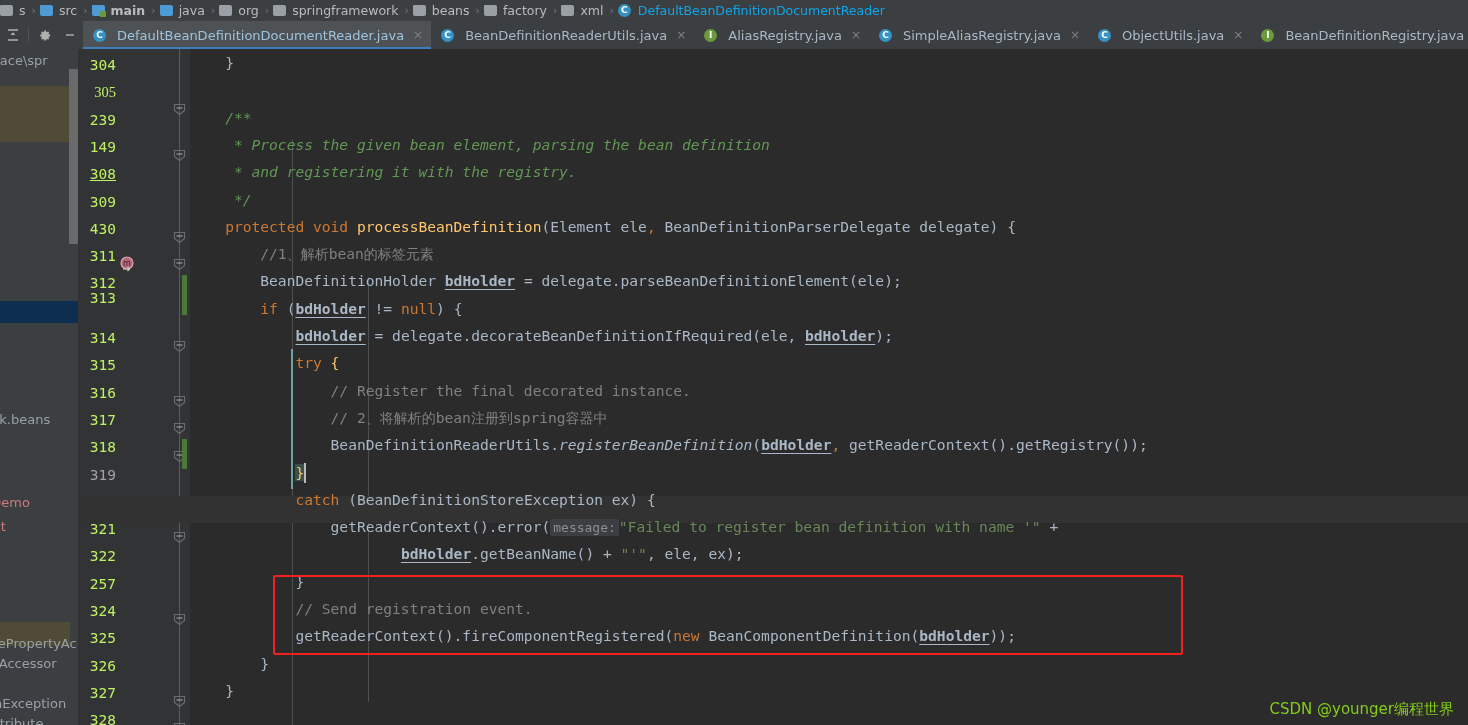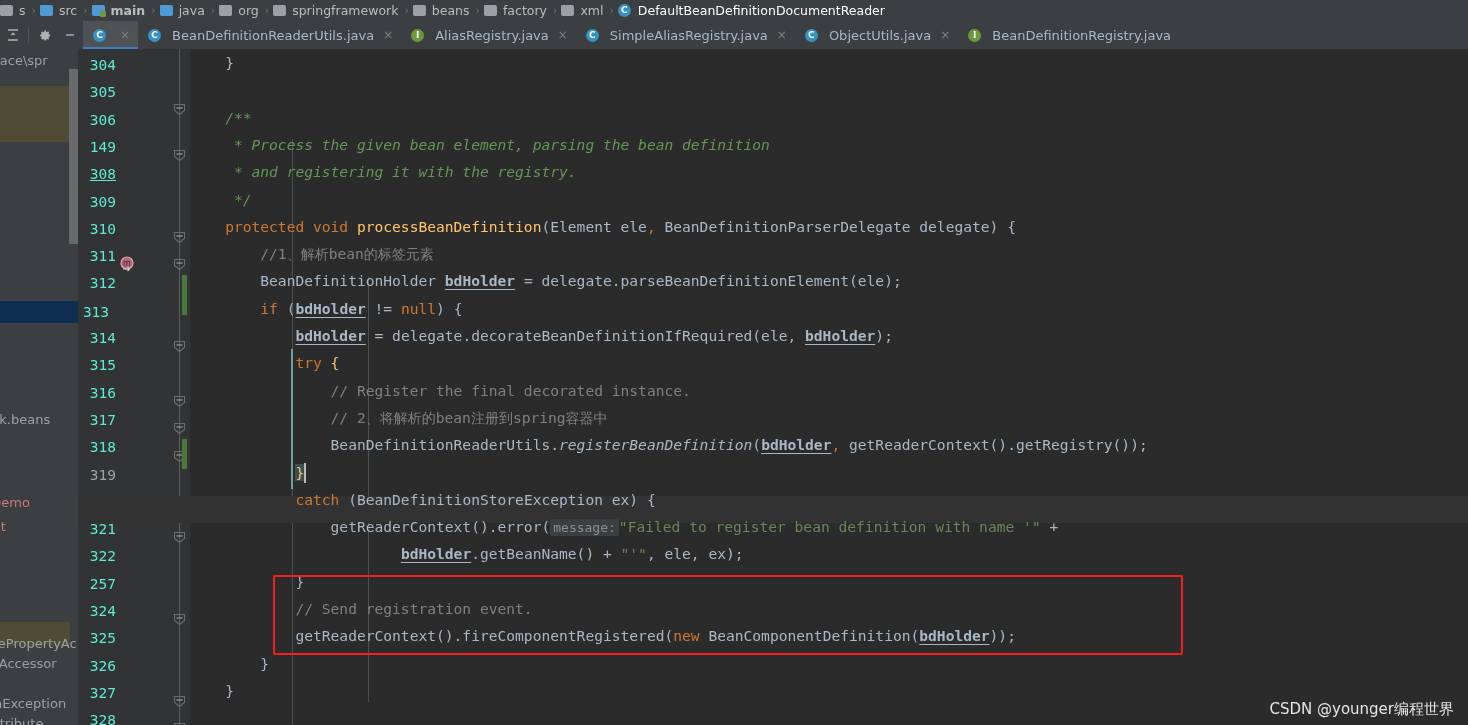--- a/index.html
+++ b/index.html
@@ -33,21 +33,21 @@
   .folder-ic.main:after {
     content: ""; position: absolute; right: -1px; bottom: -1px;
     width: 6px; height: 6px; background: #6a9a3a; border-radius: 1px;
   }
   .cls-ic {
     width: 13px; height: 13px; border-radius: 50%;
     background: #3592c4; color: #fff; font-size: 9px; line-height: 13px;
     text-align: center; font-weight: bold; margin-right: 5px; flex: 0 0 auto;
   }
   .cls-ic.iface { background: #6a9a3a; }
-  .crumb.last .crumb-label { color: #ffffff; }
+  .crumb.last .crumb-label { color: #0ea5e9; }
 
   
   #tab-bar {
     position: absolute; left: 0; top: 21px; width: 1468px; height: 28px;
     background: #3c3f41;
     display: flex; align-items: stretch;
     overflow: hidden;
   }
   .tb-btn {
     width: 26px; display: flex; align-items: center; justify-content: center;
@@ -88,21 +88,21 @@
     width: 1390px; height: 676px;
     background: #2b2b2b; overflow: hidden;
   }
   #gutter {
     position: absolute; left: 0; top: 0; width: 112px; height: 676px;
     background: #313335;
   }
   .lnum {
     position: absolute; right: 74px; width: 40px; text-align: right;
     font-family: "DejaVu Sans Mono", monospace; font-size: 14.5px;
-    color: #5eead4; line-height: 27.3px;
+    color: #bef264; line-height: 27.3px;
   }
   .lnum.cur { color: #a4a3a3; }
   .fold {
     position: absolute; left: 95px; width: 13px; height: 13px;
   }
   .fold-line {
     position: absolute; left: 101px; width: 1px; background: #5a5d5e;
   }
   .chbar {
     position: absolute; left: 104px; width: 5px; background: #4a7a3a;
@@ -148,21 +148,21 @@
 
   
   #red-box {
     position: absolute; border: 2px solid #f41f1f; border-radius: 2px;
     pointer-events: none;
   }
 
   
   #watermark {
     position: absolute; right: 14px; bottom: 6px;
-    font-size: 15px; color: #e5e5e5;
+    font-size: 15px; color: #84cc16;
     font-family: "DejaVu Sans", sans-serif;
   }
 </style>
 </head>
 <body>
 
 <div id="left-panel">
   <div class="lp-row" style="left:-36px; top:4px; color:#9aa0a6;">orkspace\spr</div>
   <div class="lp-hl" style="top:37px; height:56px;"></div>
   <div class="lp-hl" style="top:573px; height:24px; top:573px;"></div>
@@ -247,20 +247,21 @@
     </svg>
   </div>
   <div class="tb-btn">
     <svg width="14" height="14" viewBox="0 0 14 14">
         <path d="M3 7h8" stroke="#b0b0b0" stroke-width="1.4"></path>
       </svg>
   </div>
   <div id="tabs-host" style="display:flex;">
       <div class="tab active">
         <span class="cls-ic">C</span>
+        <span>DefaultBeanDefinitionDocumentReader.java</span>
         <span class="close">×</span>
       </div>
       <div class="tab">
         <span class="cls-ic">C</span>
         <span>BeanDefinitionReaderUtils.java</span>
         <span class="close">×</span>
       </div>
       <div class="tab">
         <span class="cls-ic iface">I</span>
         <span>AliasRegistry.java</span>
@@ -280,29 +281,29 @@
         <span class="cls-ic iface">I</span>
         <span>BeanDefinitionRegistry.java</span>
       </div>
     </div>
 </div>
 
 <div id="editor">
   <div id="gutter">
     <div id="lnums">
         <div class="lnum" style="top: 3px;">304</div>
-        <div class="lnum" style="top: 30.3px;">305</div>
-        <div class="lnum" style="top: 57.6px;">306</div>
+        <div class="lnum" style="top: 30.3px; font-family: Liberation Serif, serif;">305</div>
+        <div class="lnum" style="top: 57.6px;">239</div>
         <div class="lnum" style="top: 84.9px;">149</div>
         <div class="lnum" style="top: 112.2px; text-decoration: underline;">308</div>
         <div class="lnum" style="top: 139.5px;">309</div>
-        <div class="lnum" style="top: 166.8px;">310</div>
+        <div class="lnum" style="top: 166.8px;">430</div>
         <div class="lnum" style="top: 194.1px;">311</div>
         <div class="lnum" style="top: 221.4px;">312</div>
-        <div class="lnum" style="top: 250px; text-align: center;">313</div>
+        <div class="lnum" style="top: 236px;">313</div>
         <div class="lnum" style="top: 276px;">314</div>
         <div class="lnum" style="top: 303.3px;">315</div>
         <div class="lnum" style="top: 330.6px;">316</div>
         <div class="lnum" style="top: 357.9px;">317</div>
         <div class="lnum" style="top: 385.2px;">318</div>
         <div class="lnum cur" style="top: 412.5px;">319</div>
         <div class="lnum" style="top: 439.8px;">320</div>
         <div class="lnum" style="top: 467.1px;">321</div>
         <div class="lnum" style="top: 494.4px;">322</div>
         <div class="lnum" style="top: 521.7px;">257</div>

